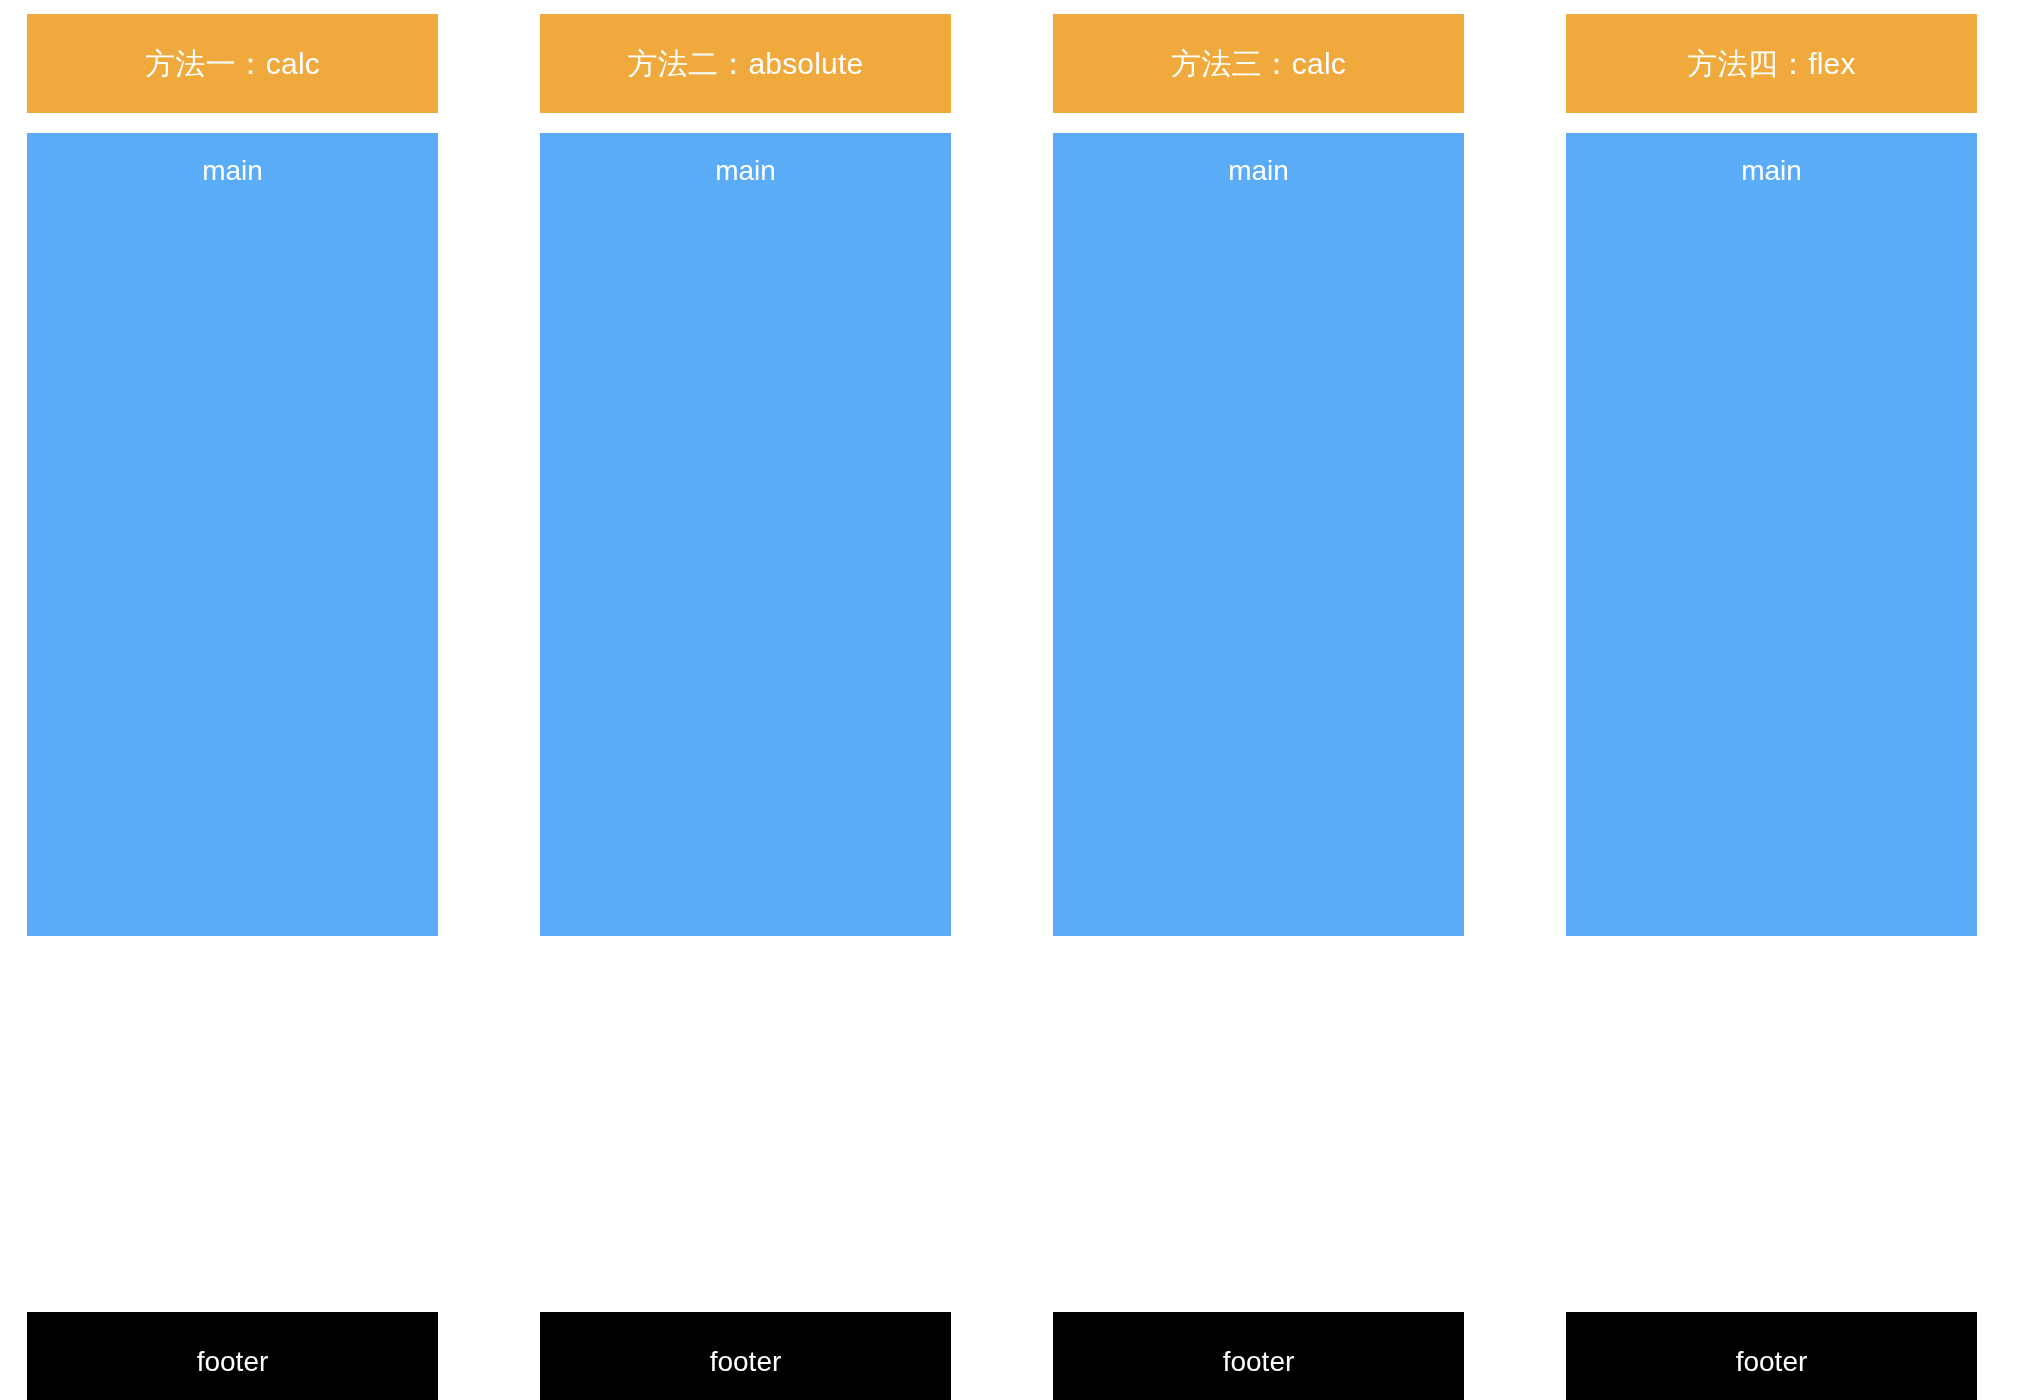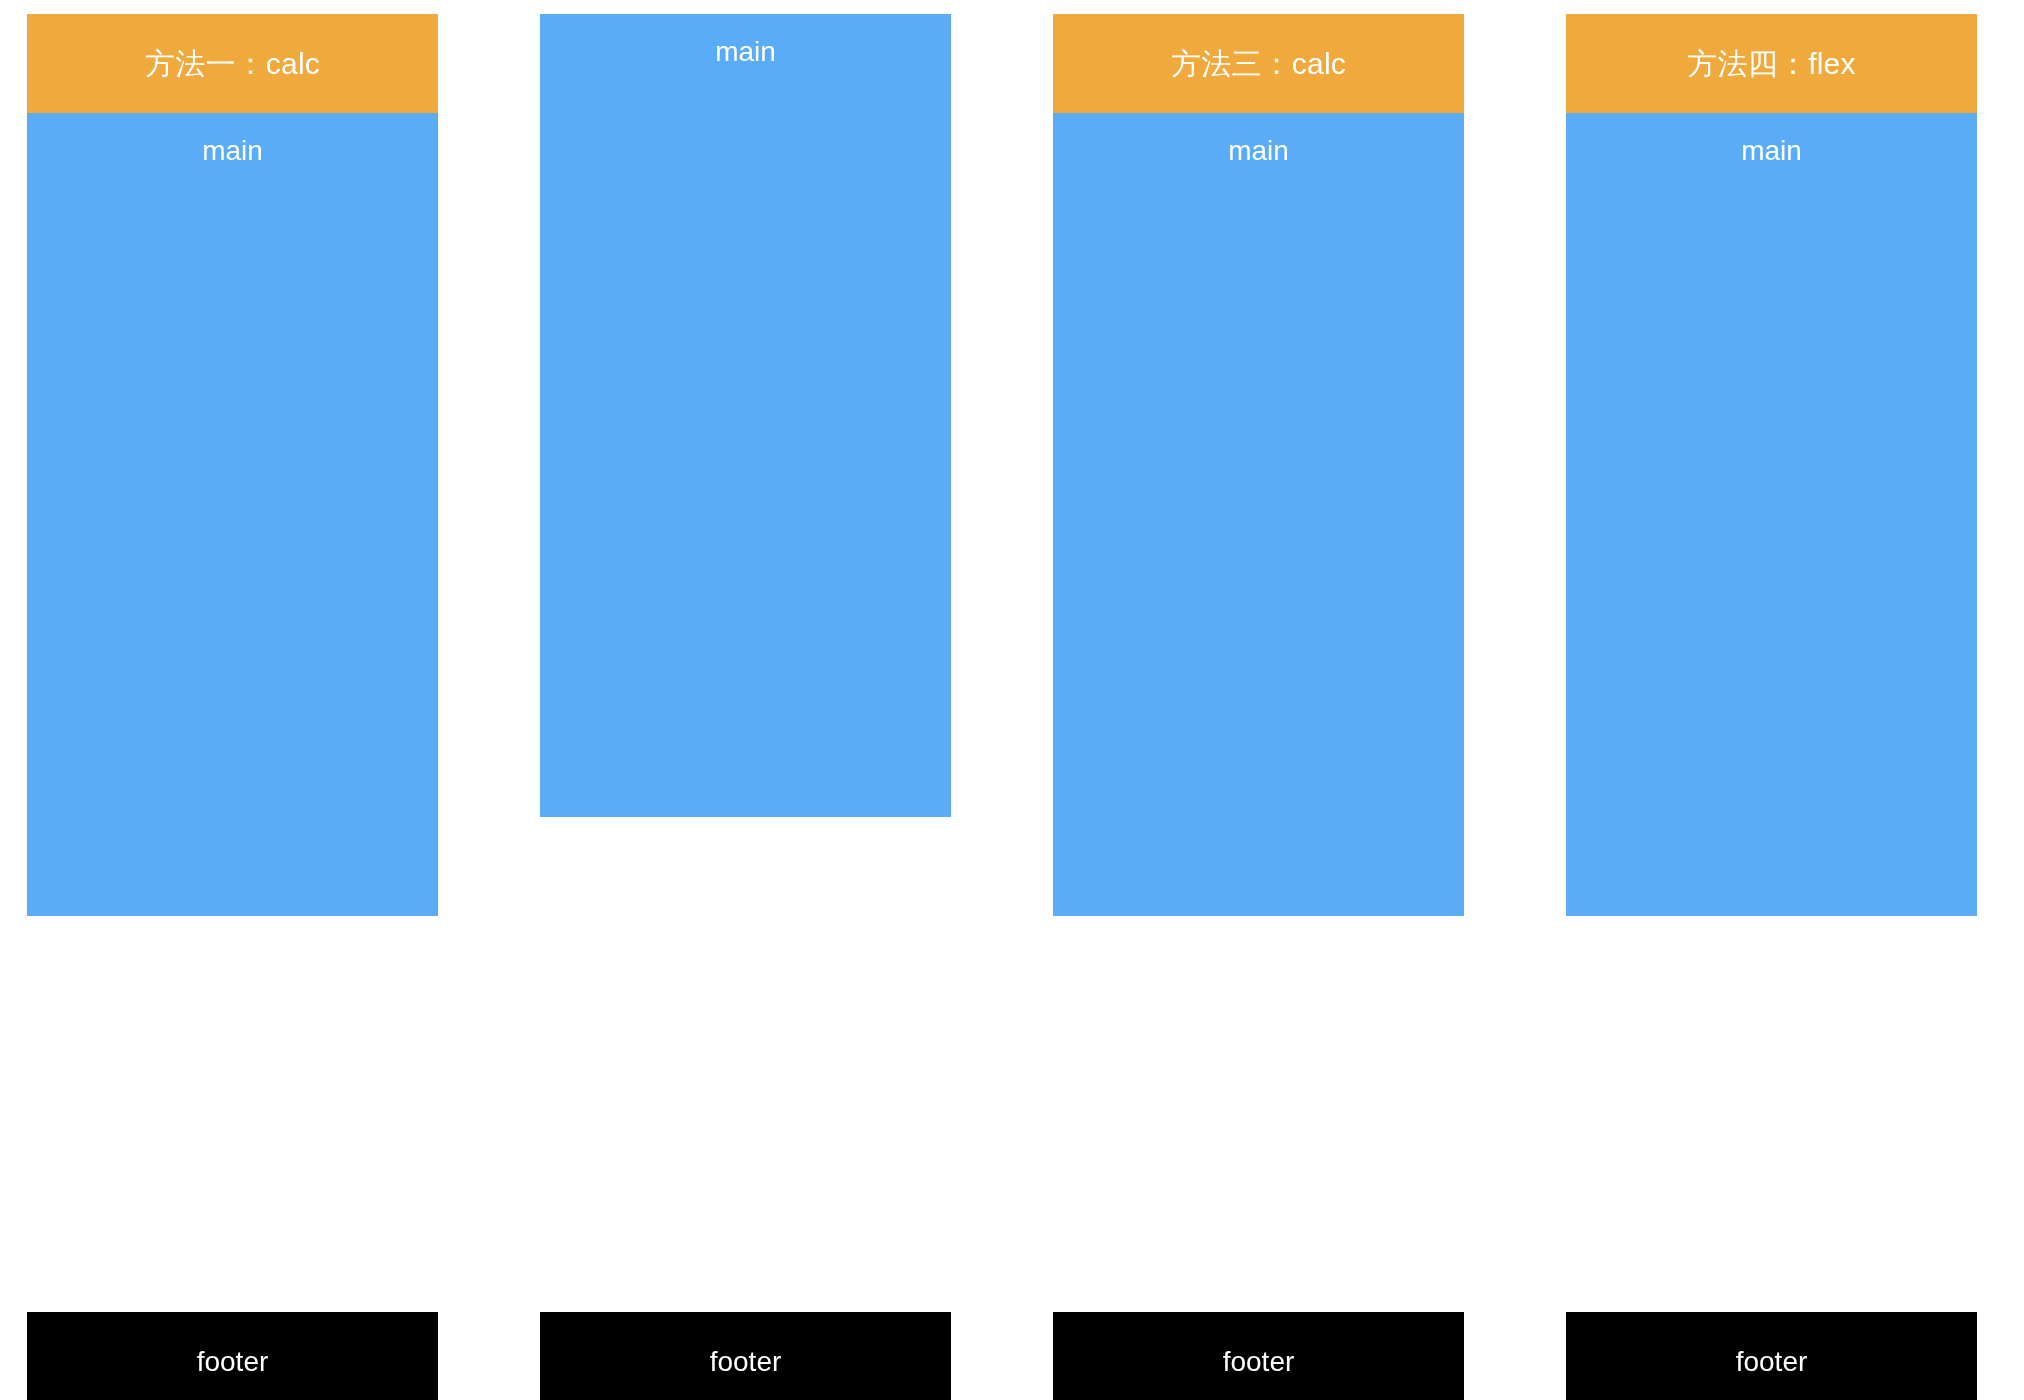--- a/index.html
+++ b/index.html
@@ -55,20 +55,21 @@
 
   .col-main {
     height: 803px;
     background: #5aacf6;
     color: #ffffff;
     font-size: 28px;
     line-height: 1;
     text-align: center;
     padding-top: 24px;
     box-sizing: border-box;
+    margin-top: 20px;
   }
 
   .col-main .main-label {
     display: inline-block;
   }
 
   .footers-row {
     position: absolute;
     left: 27px;
     top: 1312px;
@@ -101,20 +102,23 @@
     <div class="column">
       <div class="col-header">
         <span>方法一：calc</span>
       </div>
       <div class="col-main">
         <span class="main-label">main</span>
       </div>
     </div>
 
     <div class="column">
+      <div class="col-header">
+        <span>方法二：absolute</span>
+      </div>
       <div class="col-main">
         <span class="main-label">main</span>
       </div>
     </div>
 
     <div class="column">
       <div class="col-header">
         <span>方法三：calc</span>
       </div>
       <div class="col-main">

